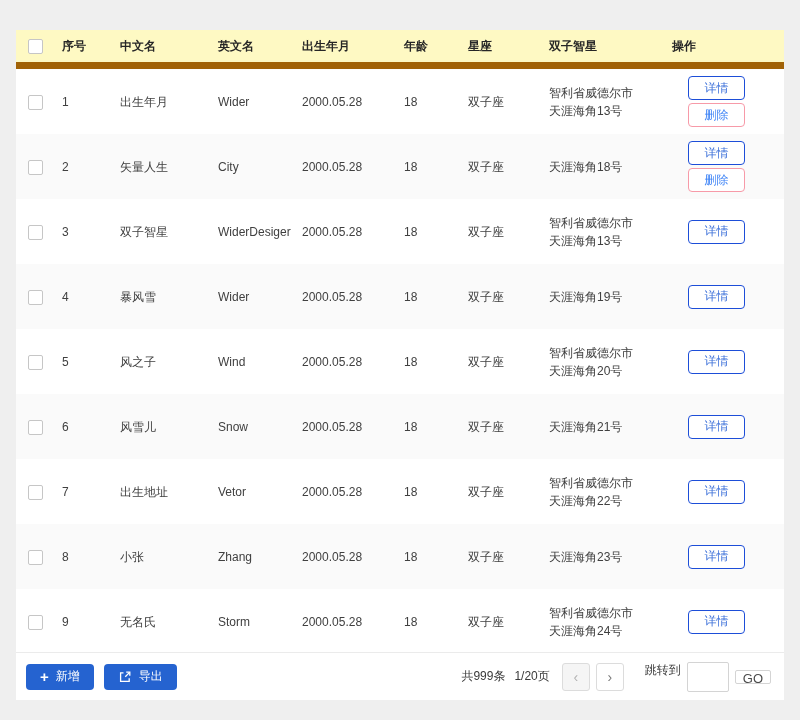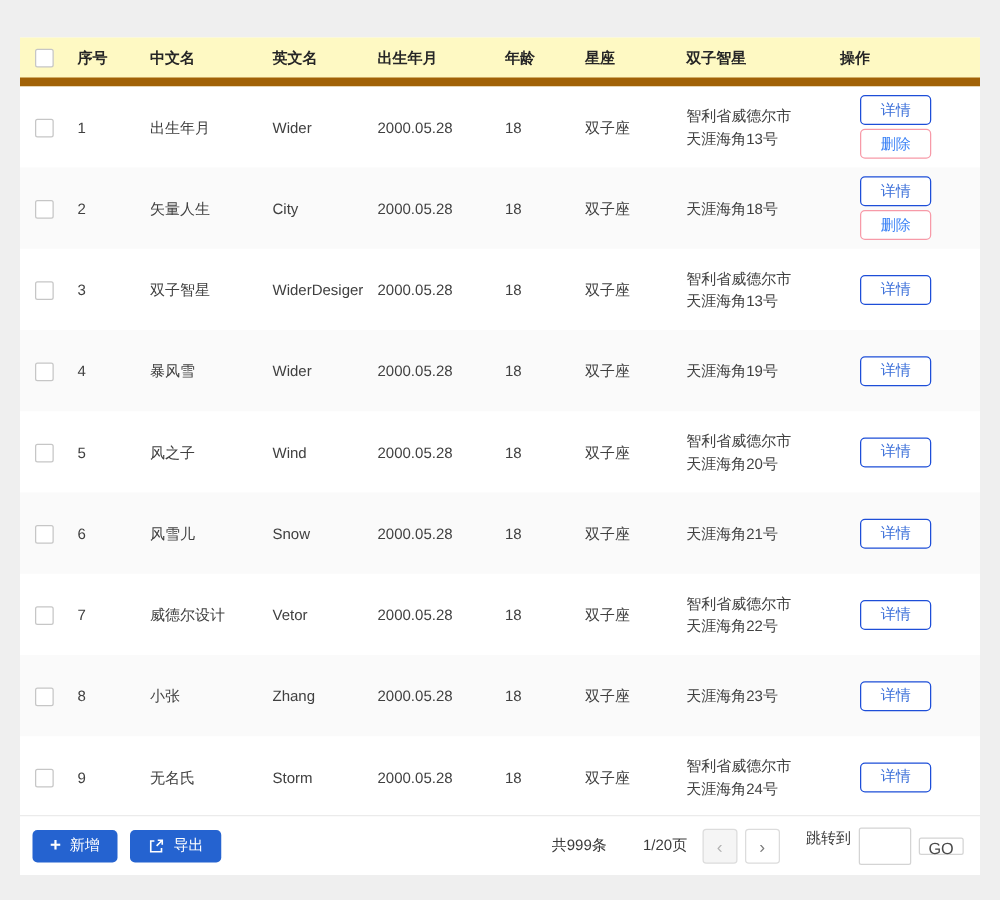--- a/index.html
+++ b/index.html
@@ -24,21 +24,21 @@
   .footer{position:absolute;left:16px;top:652px;width:768px;height:48px;background:#fff;
     border-top:1px solid #ebebeb;box-sizing:border-box;display:flex;align-items:center;
     padding:0 13px 0 10px;}
   .btn-solid{display:inline-flex;align-items:center;gap:7px;height:26px;padding:0 14px;
     background:#2563d0;color:#fff;font-size:12px;border:none;border-radius:4px;cursor:pointer;
     margin-right:10px;font-family:"Liberation Sans","DejaVu Sans",sans-serif;}
   .plus{font-size:15px;font-weight:bold;line-height:1;}
   .pager{margin-left:auto;display:flex;align-items:center;}
   .pg-text{font-size:12px;color:#3a3a3a;}
   .pg-total{margin-right:9px;}
-  .pg-page{margin-right:12px;margin-left:20px;}
+  .pg-page{margin-right:12px;}
   .pg-btn{width:28px;height:28px;box-sizing:border-box;border:1px solid #dcdcdc;border-radius:3px;
     font-size:14px;display:flex;align-items:center;justify-content:center;cursor:pointer;
     background:#fff;color:#7a7a7a;padding:0;}
   .pg-btn.prev{background:#f5f5f5;color:#b3b3b3;margin-right:6px;}
   .jump-label{margin:0 6px 12px 21px;}
   .jump-input{width:42px;height:30px;box-sizing:border-box;border:1px solid #d4d4d4;
     border-radius:2px;margin-right:6px;font-size:13px;text-align:center;outline:none;}
   .go-btn{height:14px;min-width:36px;box-sizing:border-box;border:1px solid #d4d4d4;
     border-radius:2px;background:#fff;font-size:13px;color:#4a4a4a;cursor:pointer;padding:0 7px;
     font-family:Liberation Sans, sans-serif;}
@@ -126,21 +126,21 @@
         <div class="td">Snow</div>
         <div class="td">2000.05.28</div>
         <div class="td">18</div>
         <div class="td">双子座</div>
         <div class="td">天涯海角21号</div>
         <div class="td col-actions"><button class="btn-detail">详情</button></div>
       </div>
       <div class="tr">
         <div class="td col-cb"><span class="cb"></span></div>
         <div class="td">7</div>
-        <div class="td">威德尔设计</div>
+        <div class="td">出生地址</div>
         <div class="td">Vetor</div>
         <div class="td">2000.05.28</div>
         <div class="td">18</div>
         <div class="td">双子座</div>
         <div class="td">智利省威德尔市
 天涯海角22号</div>
         <div class="td col-actions"><button class="btn-detail">详情</button></div>
       </div>
       <div class="tr alt">
         <div class="td col-cb"><span class="cb"></span></div>

